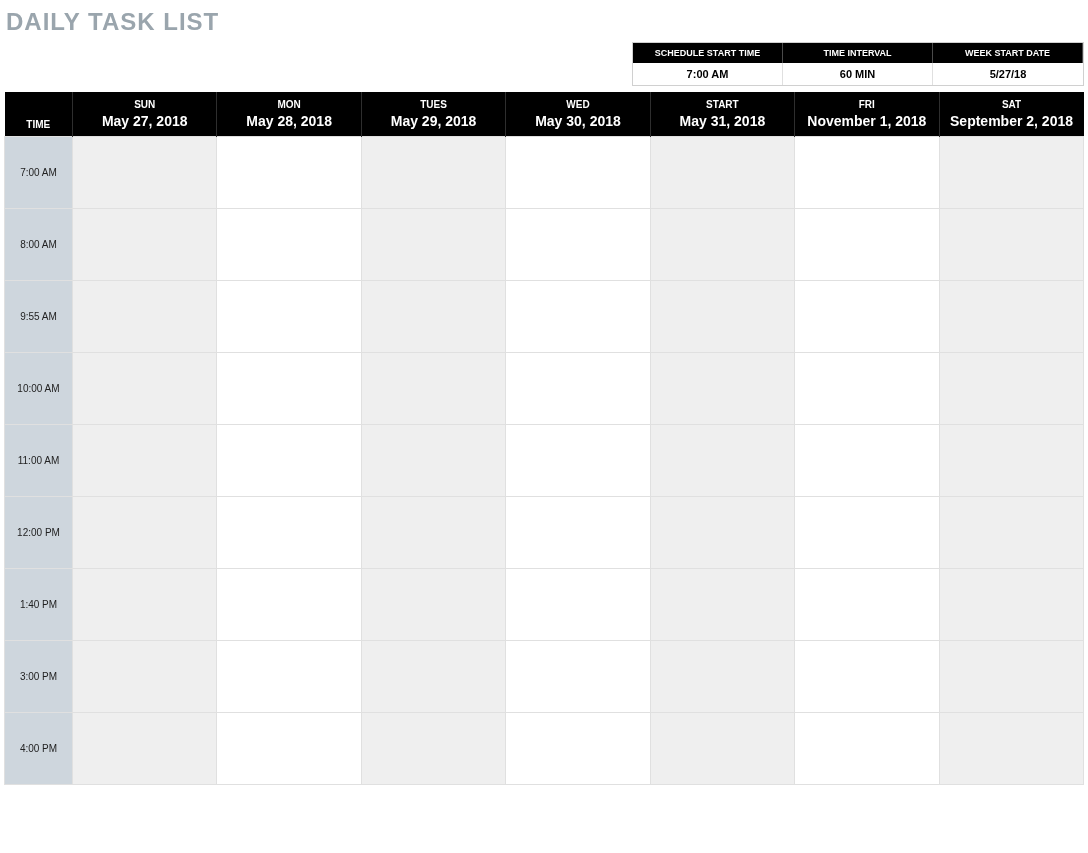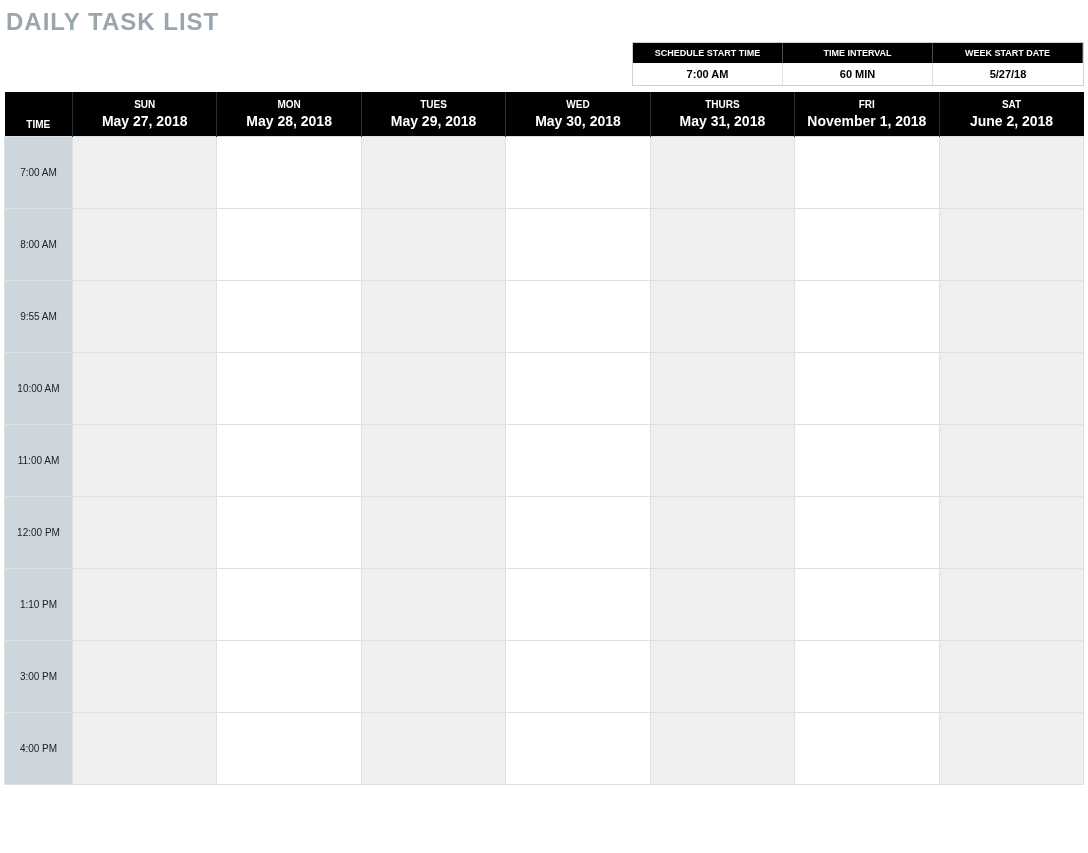--- a/index.html
+++ b/index.html
@@ -119,30 +119,30 @@
         </th>
       <th>
           <span class="dow">TUES</span>
           <span class="date">May 29, 2018</span>
         </th>
       <th>
           <span class="dow">WED</span>
           <span class="date">May 30, 2018</span>
         </th>
       <th>
-          <span class="dow">THURS</span>
+          <span class="dow">START</span>
           <span class="date">May 31, 2018</span>
         </th>
       <th>
           <span class="dow">FRI</span>
           <span class="date">November 1, 2018</span>
         </th>
       <th>
           <span class="dow">SAT</span>
-          <span class="date">June 2, 2018</span>
+          <span class="date">September 2, 2018</span>
         </th>
     </tr>
   </thead>
   <tbody id="schedule-body">
       <tr>
         <td class="timecell">7:00 AM</td>
         <td class="shaded"></td>
         <td class="plain"></td>
         <td class="shaded"></td>
         <td class="plain"></td>
@@ -194,21 +194,21 @@
         <td class="timecell">12:00 PM</td>
         <td class="shaded"></td>
         <td class="plain"></td>
         <td class="shaded"></td>
         <td class="plain"></td>
         <td class="shaded"></td>
         <td class="plain"></td>
         <td class="shaded"></td>
       </tr>
       <tr>
-        <td class="timecell">1:10 PM</td>
+        <td class="timecell">1:40 PM</td>
         <td class="shaded"></td>
         <td class="plain"></td>
         <td class="shaded"></td>
         <td class="plain"></td>
         <td class="shaded"></td>
         <td class="plain"></td>
         <td class="shaded"></td>
       </tr>
       <tr>
         <td class="timecell">3:00 PM</td>

